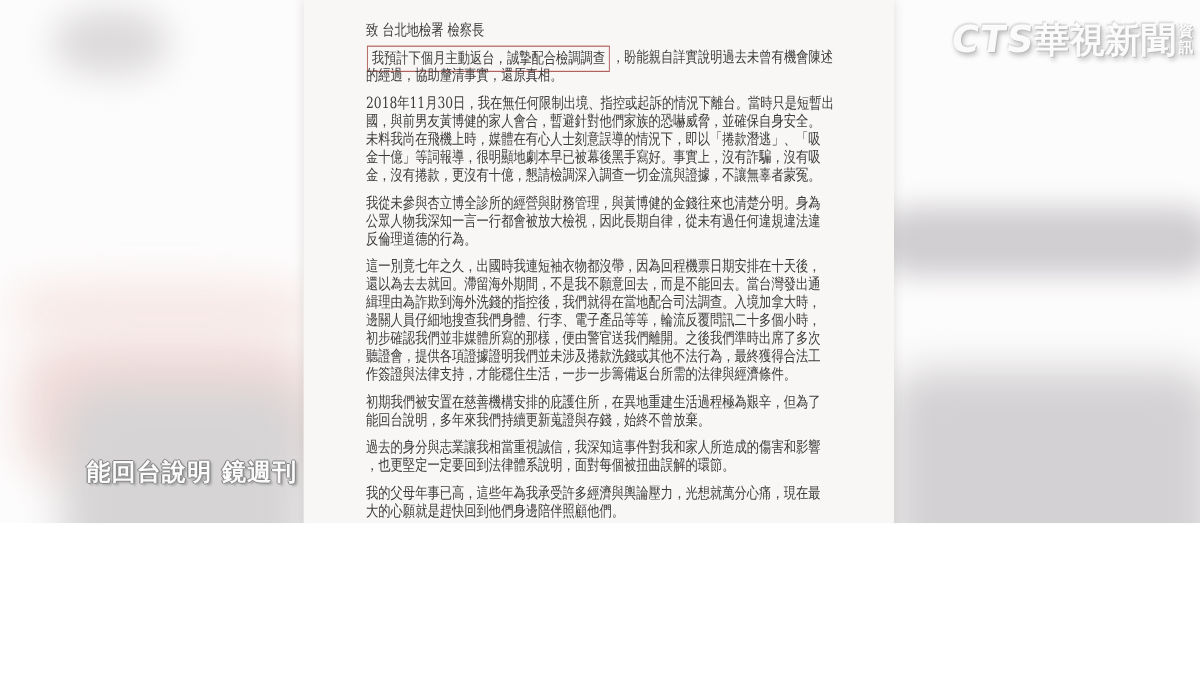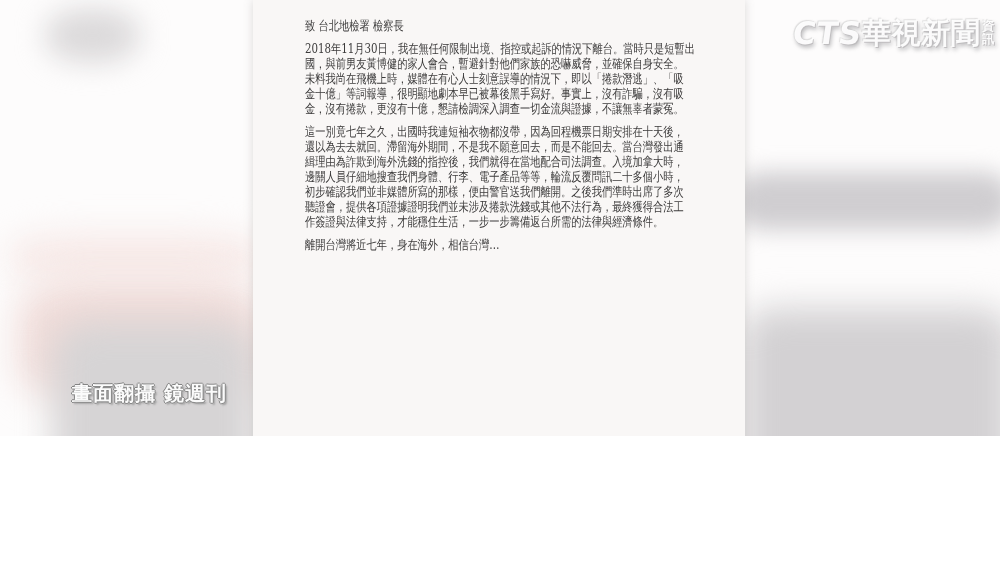--- a/index.html
+++ b/index.html
@@ -65,45 +65,66 @@
   <div class="blob blob-greyleft"></div>
   <div class="blob band-right"></div>
   <div class="blob blob-greyright"></div>
 
   <div class="paper">
     <div class="letter">
         <div class="para">
           <div class="line"><span>致 台北地檢署 檢察長</span></div>
         </div>
         <div class="para">
+          <div class="line"><span class="redbox">我預計下個月主動返台，誠摯配合檢調調查</span><span>，盼能親自詳實說明過去未曾有機會陳述</span></div>
+          <div class="line"><span>的經過，協助釐清事實，還原真相。</span></div>
+        </div>
+        <div class="para">
           <div class="line"><span>2018年11月30日，我在無任何限制出境、指控或起訴的情況下離台。當時只是短暫出</span></div>
           <div class="line"><span>國，與前男友黃博健的家人會合，暫避針對他們家族的恐嚇威脅，並確保自身安全。</span></div>
           <div class="line"><span>未料我尚在飛機上時，媒體在有心人士刻意誤導的情況下，即以「捲款潛逃」、「吸</span></div>
           <div class="line"><span>金十億」等詞報導，很明顯地劇本早已被幕後黑手寫好。事實上，沒有詐騙，沒有吸</span></div>
           <div class="line"><span>金，沒有捲款，更沒有十億，懇請檢調深入調查一切金流與證據，不讓無辜者蒙冤。</span></div>
+        </div>
+        <div class="para">
+          <div class="line"><span>我從未參與杏立博全診所的經營與財務管理，與黃博健的金錢往來也清楚分明。身為</span></div>
+          <div class="line"><span>公眾人物我深知一言一行都會被放大檢視，因此長期自律，從未有過任何違規違法違</span></div>
+          <div class="line"><span>反倫理道德的行為。</span></div>
         </div>
         <div class="para">
           <div class="line"><span>這一別竟七年之久，出國時我連短袖衣物都沒帶，因為回程機票日期安排在十天後，</span></div>
           <div class="line"><span>還以為去去就回。滯留海外期間，不是我不願意回去，而是不能回去。當台灣發出通</span></div>
           <div class="line"><span>緝理由為詐欺到海外洗錢的指控後，我們就得在當地配合司法調查。入境加拿大時，</span></div>
           <div class="line"><span>邊關人員仔細地搜查我們身體、行李、電子產品等等，輪流反覆問訊二十多個小時，</span></div>
           <div class="line"><span>初步確認我們並非媒體所寫的那樣，便由警官送我們離開。之後我們準時出席了多次</span></div>
           <div class="line"><span>聽證會，提供各項證據證明我們並未涉及捲款洗錢或其他不法行為，最終獲得合法工</span></div>
           <div class="line"><span>作簽證與法律支持，才能穩住生活，一步一步籌備返台所需的法律與經濟條件。</span></div>
+        </div>
+        <div class="para">
+          <div class="line"><span>初期我們被安置在慈善機構安排的庇護住所，在異地重建生活過程極為艱辛，但為了</span></div>
+          <div class="line"><span>能回台說明，多年來我們持續更新蒐證與存錢，始終不曾放棄。</span></div>
+        </div>
+        <div class="para">
+          <div class="line"><span>過去的身分與志業讓我相當重視誠信，我深知這事件對我和家人所造成的傷害和影響</span></div>
+          <div class="line"><span>，也更堅定一定要回到法律體系說明，面對每個被扭曲誤解的環節。</span></div>
+        </div>
+        <div class="para">
+          <div class="line"><span>我的父母年事已高，這些年為我承受許多經濟與輿論壓力，光想就萬分心痛，現在最</span></div>
+          <div class="line"><span>大的心願就是趕快回到他們身邊陪伴照顧他們。</span></div>
         </div>
         <div class="para">
           <div class="line"><span>離開台灣將近七年，身在海外，相信台灣…</span></div>
         </div>
       </div>
   </div>
 
   <div class="watermark">
     <span class="wm-latin">CTS</span>
     <span class="wm-cjk">華視新聞</span>
     <span class="wm-sub">
       <span>資</span>
       <span>訊</span>
     </span>
   </div>
 
-  <div class="caption">畫面翻攝 鏡週刊</div>
+  <div class="caption">能回台說明 鏡週刊</div>
 
 </div>
 
 </body></html>

